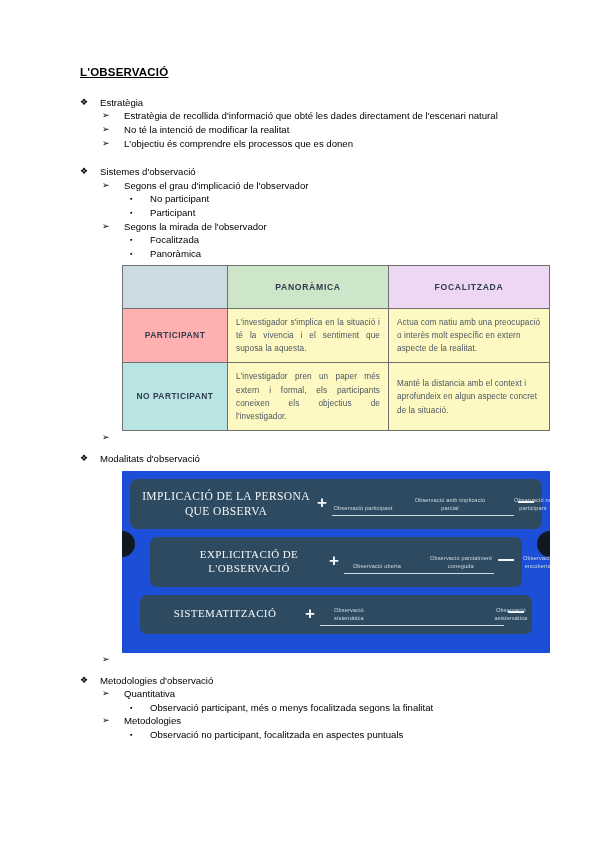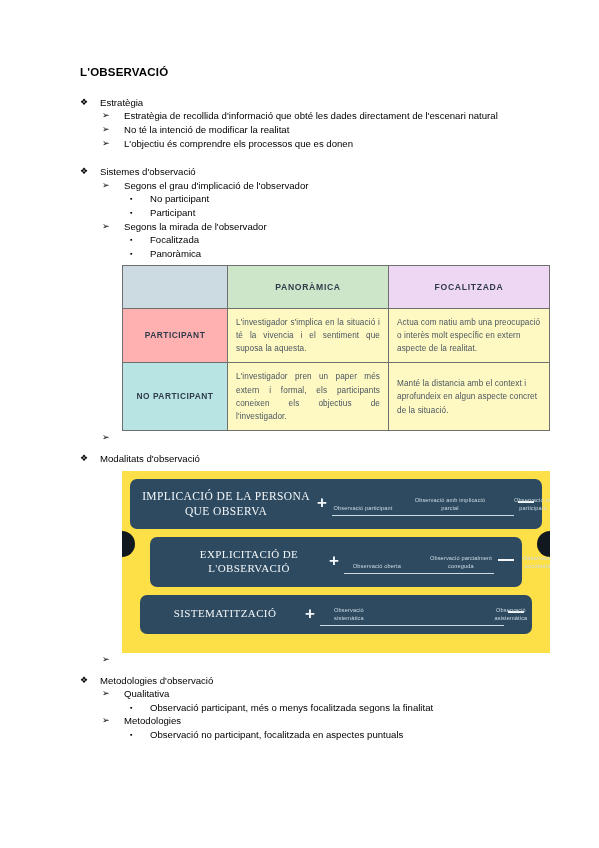--- a/index.html
+++ b/index.html
@@ -26,20 +26,21 @@
     position: absolute;
     left: 80px;
     top: 66px;
     width: 470px;
   }
 
   
   .doc-title {
     font-size: 11.5px;
     font-weight: bold;
+    text-decoration: underline;
     letter-spacing: 0.2px;
     margin: 0 0 16px 0;
     line-height: 1.2;
   }
 
   
   .lvl1 { margin-bottom: 2px; }
   .row {
     display: flex;
     align-items: flex-start;
@@ -122,21 +123,21 @@
   
   .info-wrap {
     margin-left: 42px;
     margin-top: 5px;
     width: 428px;
   }
   .infographic {
     position: relative;
     width: 428px;
     height: 182px;
-    background: #fde047;
+    background: #1d4ed8;
     overflow: hidden;
   }
   .band {
     position: absolute;
     background: #2d4a60;
     border-radius: 7px;
     display: flex;
     align-items: center;
     box-sizing: border-box;
   }
@@ -365,21 +366,21 @@
 
     <div class="gap-sm"></div>
 
     <div class="lvl1">
       <div class="row r1">
         <span class="bullet">❖</span>
         <span class="txt">Metodologies d'observació</span>
       </div>
       <div class="row r2">
         <span class="bullet">➢</span>
-        <span class="txt">Qualitativa</span>
+        <span class="txt">Quantitativa</span>
       </div>
       <div class="row r3">
         <span class="bullet">▪</span>
         <span class="txt">Observació participant, més o menys focalitzada segons la finalitat</span>
       </div>
       <div class="row r2">
         <span class="bullet">➢</span>
         <span class="txt">Metodologies</span>
       </div>
       <div class="row r3">

